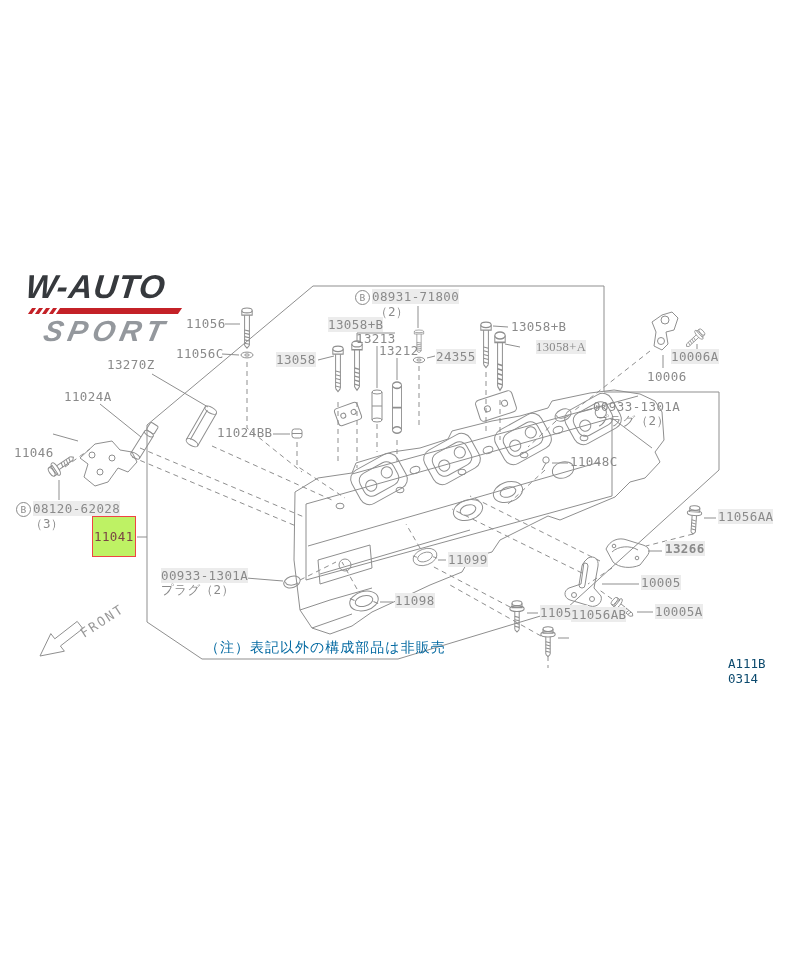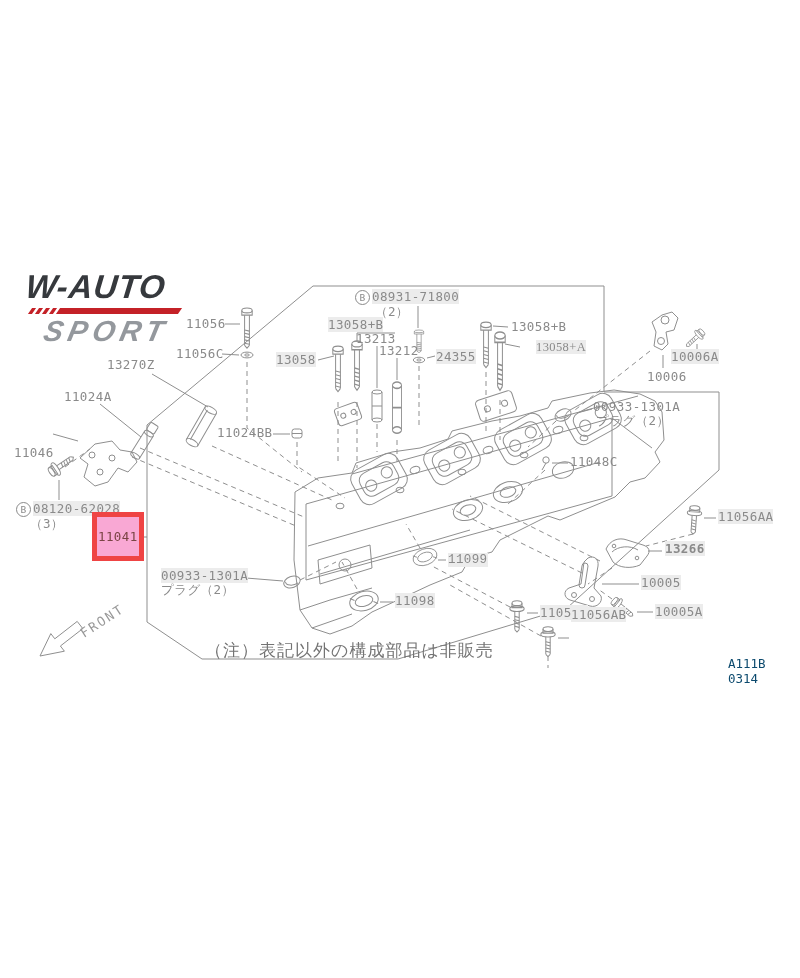--- a/index.html
+++ b/index.html
@@ -12,25 +12,25 @@
   #logo .w1{font:italic 800 33px "Liberation Sans",sans-serif;color:#36393d;letter-spacing:1px;
             transform:skewX(-6deg);}
   #logo .bar{position:relative;height:6px;margin:2px 0 1px 4px;}
   #logo .bar i{position:absolute;top:0;height:6px;background:#c42127;transform:skewX(-35deg);}
   #logo .w2{font:italic 800 29px "Liberation Sans",sans-serif;color:#94989d;letter-spacing:5px;
             transform:skewX(-12deg);margin-left:18px;}
   
   .plabel{position:absolute;font:12.5px "DejaVu Sans Mono","Liberation Mono",monospace;
           color:#8a8a8a;letter-spacing:.4px;white-space:nowrap;line-height:14px;}
   .plabel.hl .t{background:#ececec;}
-  .plabel.selected .t{background:#f9a8d4;border:5px solid #ef4444;color:#7a4444;padding:12px 1px;}
+  .plabel.selected .t{background:#bef264;border:1px solid #ef4444;color:#7a4444;padding:12px 1px;}
   .plabel .l2{display:block;}
   .circle-b{display:inline-block;width:13px;height:13px;border:1px solid #8a8a8a;border-radius:50%;
             font-size:9.5px;line-height:13px;text-align:center;margin-right:2px;vertical-align:0px;}
-  #note{position:absolute;left:205px;top:639px;font-size:17px;color:#737373;letter-spacing:1px;}
+  #note{position:absolute;left:205px;top:639px;font-size:14px;color:#0369a1;letter-spacing:1px;}
   #code{position:absolute;left:728px;top:656px;font:12.5px "DejaVu Sans Mono",monospace;color:#0c4a6e;}
 </style>
 </head>
 <body>
 
 <div id="stage">
 
   <svg width="800" height="978" viewBox="0 0 800 978">
     <defs>
       <g id="boltL" class="lineart">
@@ -249,21 +249,21 @@
       <div class="plabel" style="left: 379px; top: 344px;"><span class="t">13212</span></div>
       <div class="plabel hl" style="left: 276px; top: 353px;"><span class="t">13058</span></div>
       <div class="plabel hl" style="left: 436px; top: 350px;"><span class="t">24355</span></div>
       <div class="plabel" style="left: 511px; top: 320px;"><span class="t">13058+B</span></div>
       <div class="plabel hl" style="left: 536px; top: 340px; font-family: Liberation Serif, serif;"><span class="t">13058+A</span></div>
       <div class="plabel hl" style="left: 671px; top: 350px;"><span class="t">10006A</span></div>
       <div class="plabel" style="left: 647px; top: 370px;"><span class="t">10006</span></div>
       <div class="plabel" style="left: 593px; top: 400px;"><span class="t">00933-1301A</span><span class="l2" style="margin-left: 3px;">プラグ（2）</span></div>
       <div class="plabel" style="left: 570px; top: 455px;"><span class="t">11048C</span></div>
       <div class="plabel" style="left: 217px; top: 426px;"><span class="t">11024BB</span></div>
-      <div class="plabel hl" style="left: 448px; top: 553px; font-family: Liberation Mono, monospace;"><span class="t">11099</span></div>
+      <div class="plabel hl" style="left: 448px; top: 553px;"><span class="t">11099</span></div>
       <div class="plabel hl" style="left: 395px; top: 594px;"><span class="t">11098</span></div>
       <div class="plabel hl" style="left: 718px; top: 510px;"><span class="t">11056AA</span></div>
       <div class="plabel hl" style="left: 665px; top: 542px; font-weight: bold;"><span class="t">13266</span></div>
       <div class="plabel hl" style="left: 641px; top: 576px;"><span class="t">10005</span></div>
       <div class="plabel hl" style="left: 655px; top: 605px;"><span class="t">10005A</span></div>
       <div class="plabel hl" style="left: 540px; top: 606px;"><span class="t">11056A</span></div>
       <div class="plabel hl" style="left: 571px; top: 608px;"><span class="t">11056AB</span></div>
     </div>
 
   <div id="note">（注）表記以外の構成部品は非販売</div>

